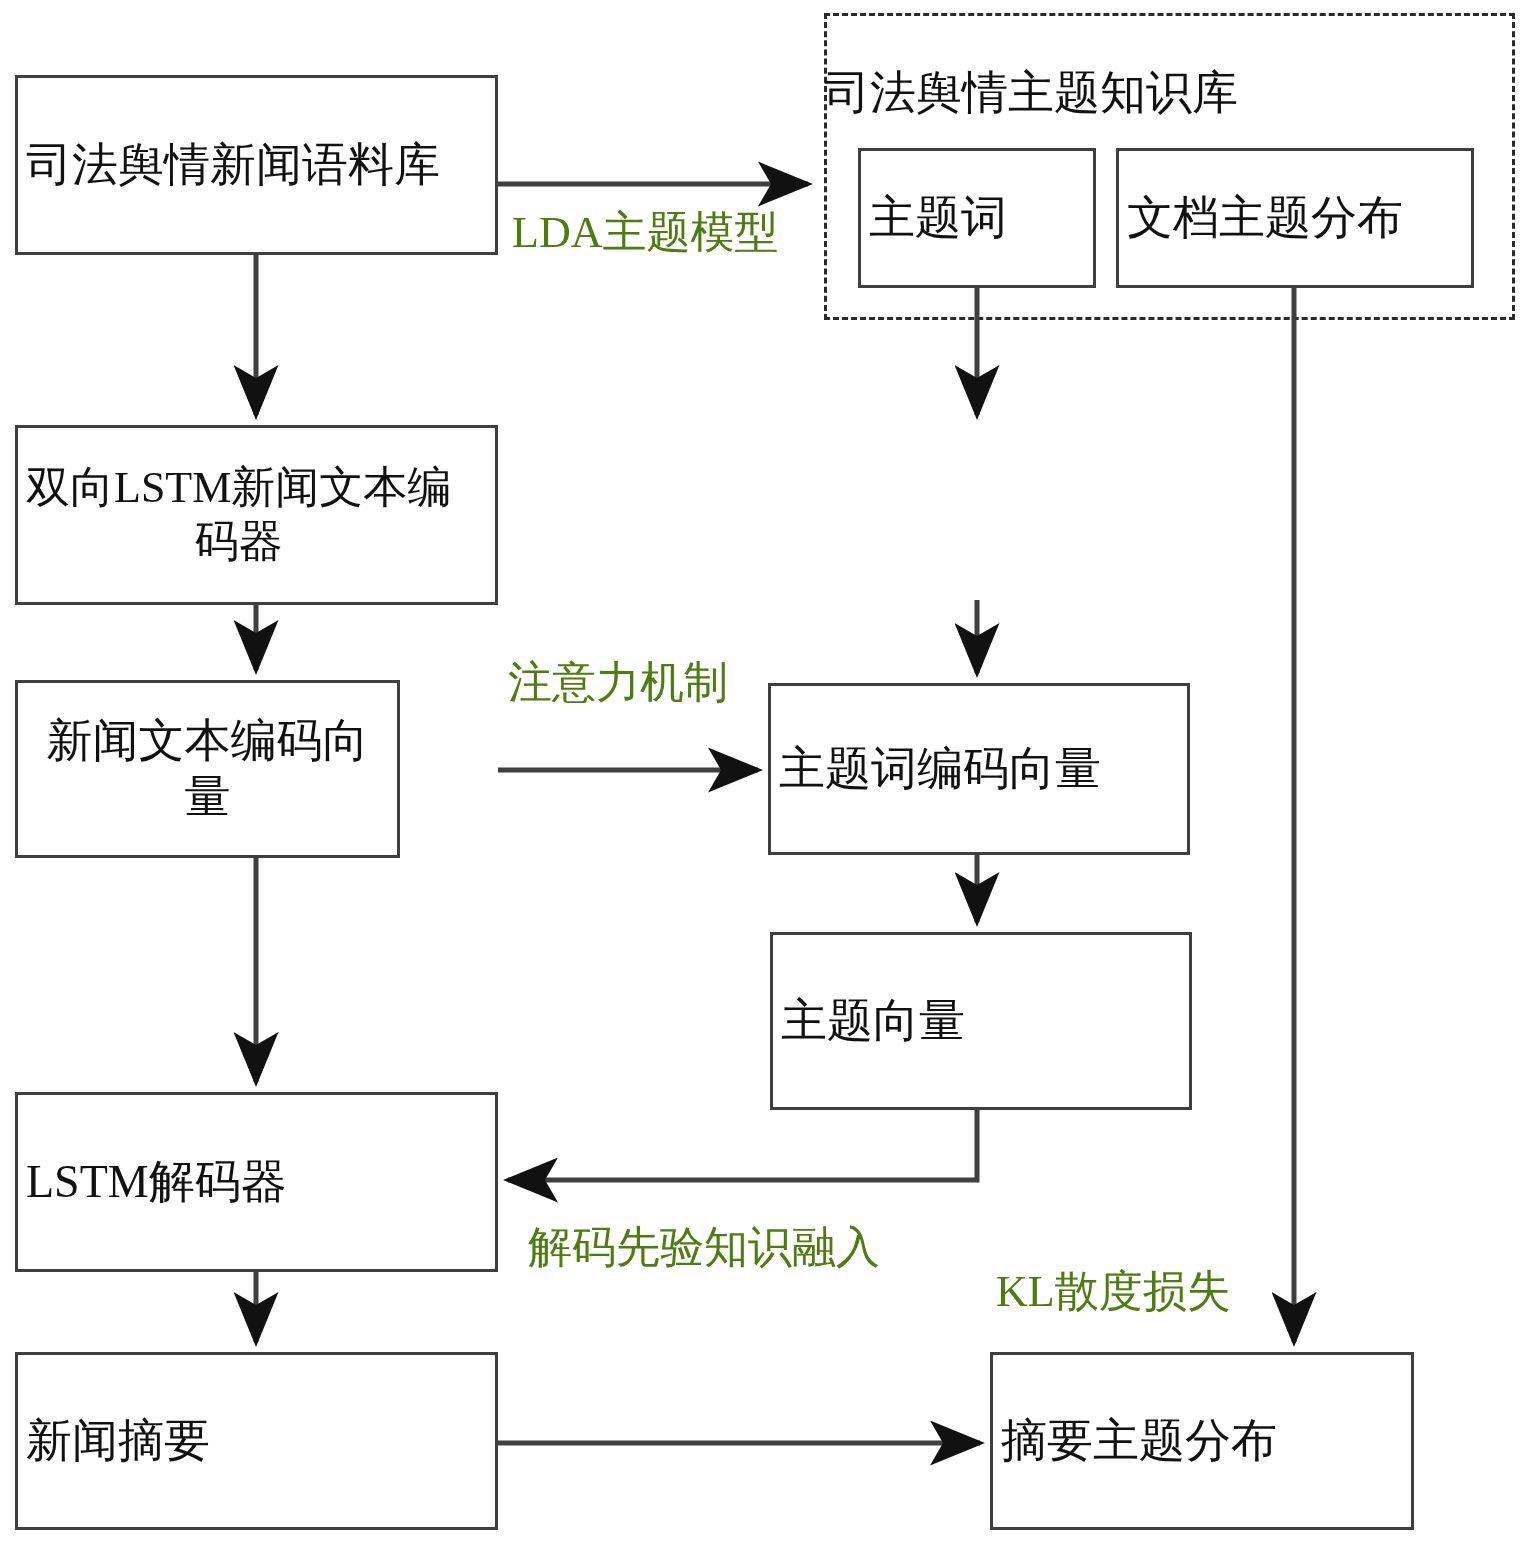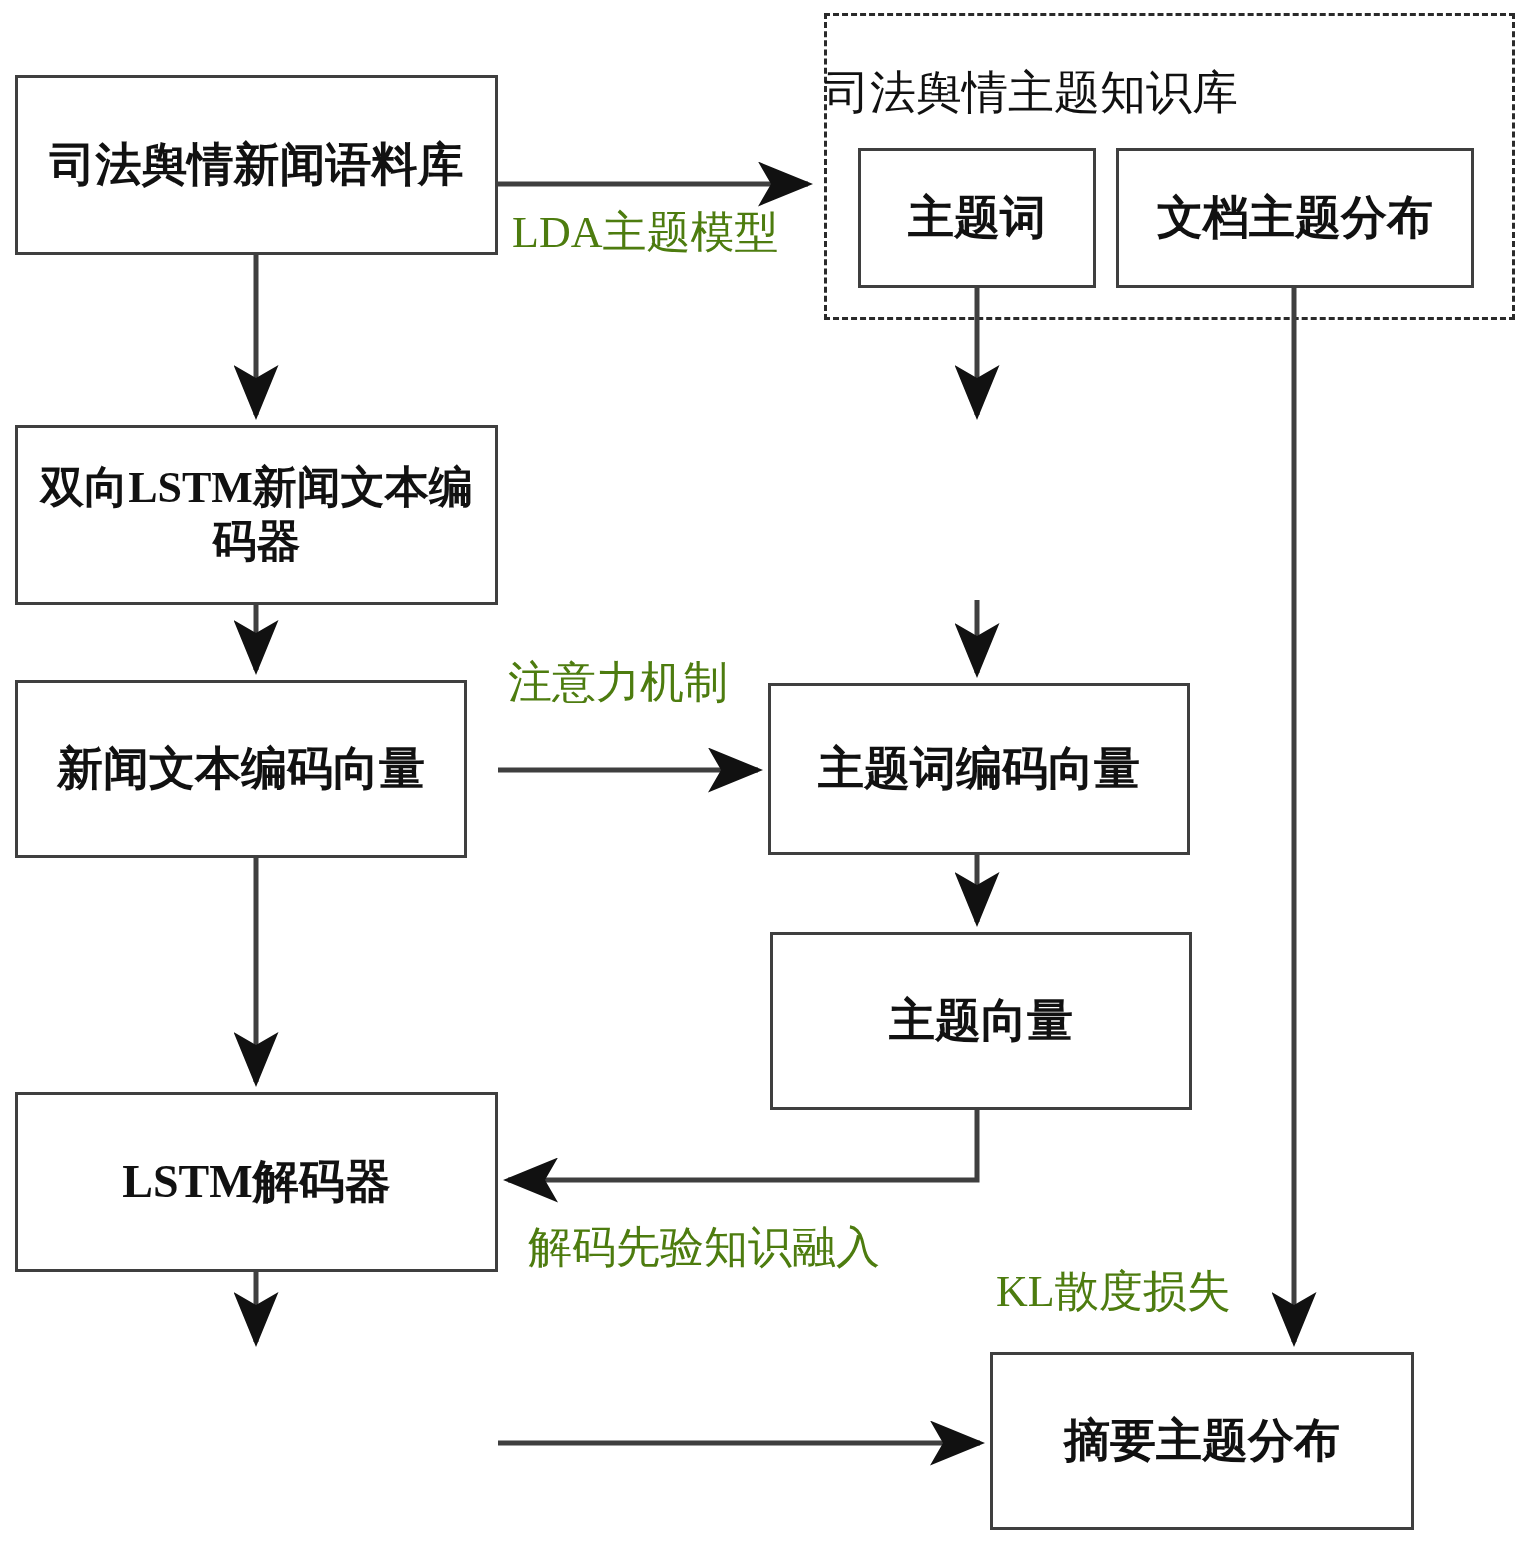--- a/index.html
+++ b/index.html
@@ -15,26 +15,26 @@
     font-family: "Liberation Serif", "DejaVu Serif", serif;
     overflow: hidden;
   }
   .node {
     position: absolute;
     box-sizing: border-box;
     border: 3px solid #3f3f3f;
     background: #ffffff;
     display: flex;
     align-items: center;
-    justify-content: center;
+    justify-content: flex-start;
     text-align: center;
     color: #111111;
     line-height: 1.22;
     padding: 4px 8px;
-    font-weight: 700;
+    font-weight: 400;
   }
   .node-label {
     display: block;
     white-space: pre-line;
   }
   .group-box {
     position: absolute;
     box-sizing: border-box;
     border: 3px dashed #2a2a2a;
     background: transparent;
@@ -82,36 +82,39 @@
   <div class="node f46" style="left:1116px; top:148px; width:358px; height:140px;">
     <span class="node-label">文档主题分布</span>
   </div>
 
   <div class="node f44" style="left:15px; top:425px; width:483px; height:180px;">
     <span class="node-label">双向LSTM新闻文本编
 码器</span>
   </div>
 
 
-  <div class="node f46" style="left:15px; top:680px; width:452px; height:178px;">
+  <div class="node f46" style="left:15px; top:680px; width:385px; height:178px;">
     <span class="node-label">新闻文本编码向量</span>
   </div>
 
   <div class="node f46" style="left:768px; top:683px; width:422px; height:172px;">
     <span class="node-label">主题词编码向量</span>
   </div>
 
   <div class="node f46" style="left:770px; top:932px; width:422px; height:178px;">
     <span class="node-label">主题向量</span>
   </div>
 
   <div class="node f46" style="left:15px; top:1092px; width:483px; height:180px;">
     <span class="node-label">LSTM解码器</span>
   </div>
 
+  <div class="node f46" style="left:15px; top:1352px; width:483px; height:178px;">
+    <span class="node-label">新闻摘要</span>
+  </div>
 
   <div class="node f46" style="left:990px; top:1352px; width:424px; height:178px;">
     <span class="node-label">摘要主题分布</span>
   </div>
 
   <div class="edge-label f44" style="left:512px; top:203px;">LDA主题模型</div>
 
   <div class="edge-label f44" style="left:508px; top:653px;">注意力机制</div>
 
   <div class="edge-label f44" style="left:528px; top:1218px;">解码先验知识融入</div>

